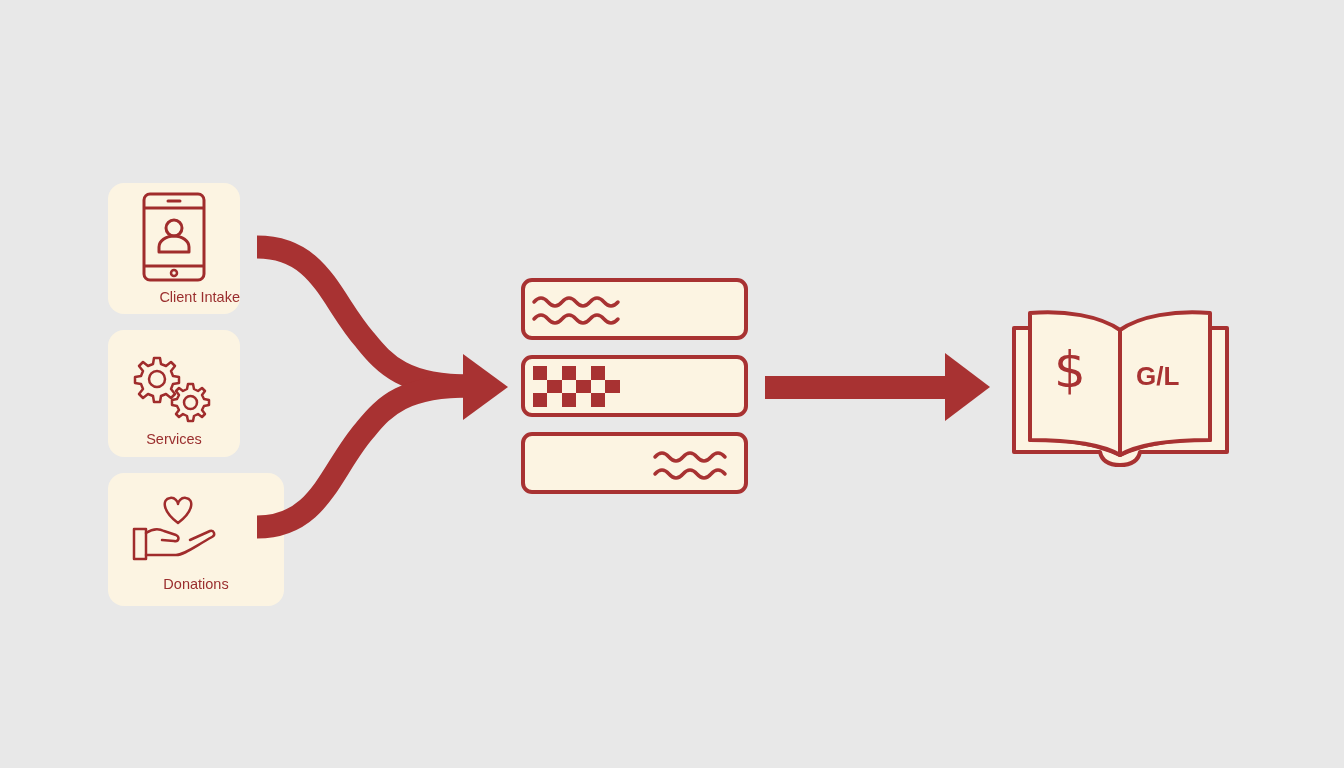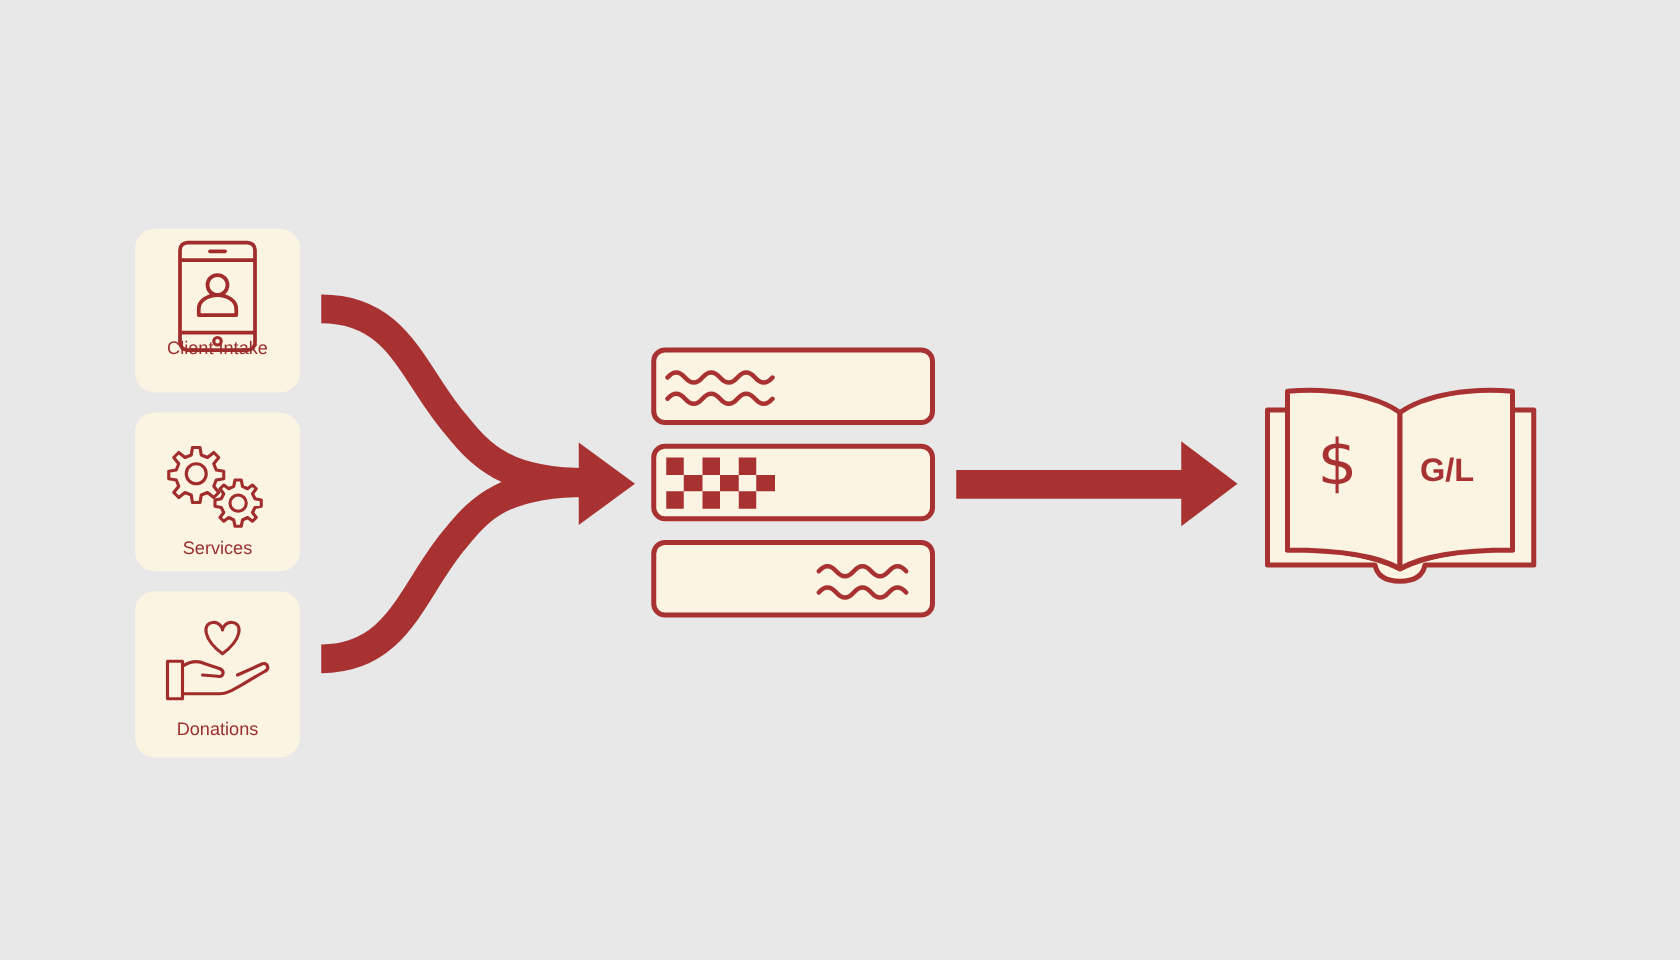--- a/index.html
+++ b/index.html
@@ -30,36 +30,36 @@
 <div class="card" style="top:183px;height:131px;">
   <svg style="left:34px;top:9px;" width="66" height="92" viewBox="0 0 66 92">
     <rect x="2" y="2" width="60" height="86" rx="6" fill="none" stroke="#a02c2c" stroke-width="3"></rect>
     <line x1="2" y1="16" x2="62" y2="16" stroke="#a02c2c" stroke-width="3"></line>
     <line x1="2" y1="74" x2="62" y2="74" stroke="#a02c2c" stroke-width="3"></line>
     <line x1="26" y1="9" x2="38" y2="9" stroke="#a02c2c" stroke-width="3" stroke-linecap="round"></line>
     <circle cx="32" cy="81" r="3" fill="none" stroke="#a02c2c" stroke-width="2.5"></circle>
     <circle cx="32" cy="36" r="8" fill="none" stroke="#a02c2c" stroke-width="3"></circle>
     <path d="M17 60 V55 a15 11 0 0 1 30 0 V60 Z" fill="none" stroke="#a02c2c" stroke-width="3" stroke-linejoin="round"></path>
   </svg>
-  <div class="label" style="top:88px;">Client Intake</div>
+  <div class="label" style="top:106px;text-align:right;">Client Intake</div>
 </div>
 
 <div class="card" style="top:330px;height:127px;">
   <svg style="left:24px;top:24px;" width="84" height="70" viewBox="0 0 84 70">
     <g fill="none" stroke="#a02c2c" stroke-width="2.5" stroke-linejoin="round">
       <path d="M22 4 h6 l1 6 l5 2 l5 -4 l4 4 l-4 5 l2 5 l6 1 v6 l-6 1 l-2 5 l4 5 l-4 4 l-5 -4 l-5 2 l-1 6 h-6 l-1 -6 l-5 -2 l-5 4 l-4 -4 l4 -5 l-2 -5 l-6 -1 v-6 l6 -1 l2 -5 l-4 -5 l4 -4 l5 4 l5 -2 Z"></path>
       <circle cx="25" cy="25" r="8"></circle>
       <path d="M56 30 h5 l1 5 l4 2 l4 -3 l3 3 l-3 4 l2 4 l5 1 v5 l-5 1 l-2 4 l3 4 l-3 3 l-4 -3 l-4 2 l-1 5 h-5 l-1 -5 l-4 -2 l-4 3 l-3 -3 l3 -4 l-2 -4 l-5 -1 v-5 l5 -1 l2 -4 l-3 -4 l3 -3 l4 3 l4 -2 Z"></path>
       <circle cx="58.5" cy="48.5" r="6.5"></circle>
     </g>
   </svg>
   <div class="label" style="top:101px;">Services</div>
 </div>
 
-<div class="card" style="top:473px;height:133px;">
+<div class="card" style="top:473px;height:133px;padding-left:44px;">
   <svg style="left:24px;top:22px;" width="86" height="66" viewBox="0 0 86 66">
     <g fill="none" stroke="#a02c2c" stroke-width="2.5" stroke-linejoin="round" stroke-linecap="round">
       <path d="M46 28 C30 16 30 4 38 3 C43 2 46 7 46 9 C46 7 49 2 54 3 C62 4 62 16 46 28 Z"></path>
       <rect x="2" y="34" width="12" height="30"></rect>
       <path d="M14 38 C20 34 26 33 32 36 L44 40 C48 42 47 47 42 46 L30 45"></path>
       <path d="M14 60 L44 60 C52 60 62 52 80 42 C84 40 82 35 78 36 L58 45"></path>
     </g>
   </svg>
   <div class="label" style="top:103px;">Donations</div>
 </div>

